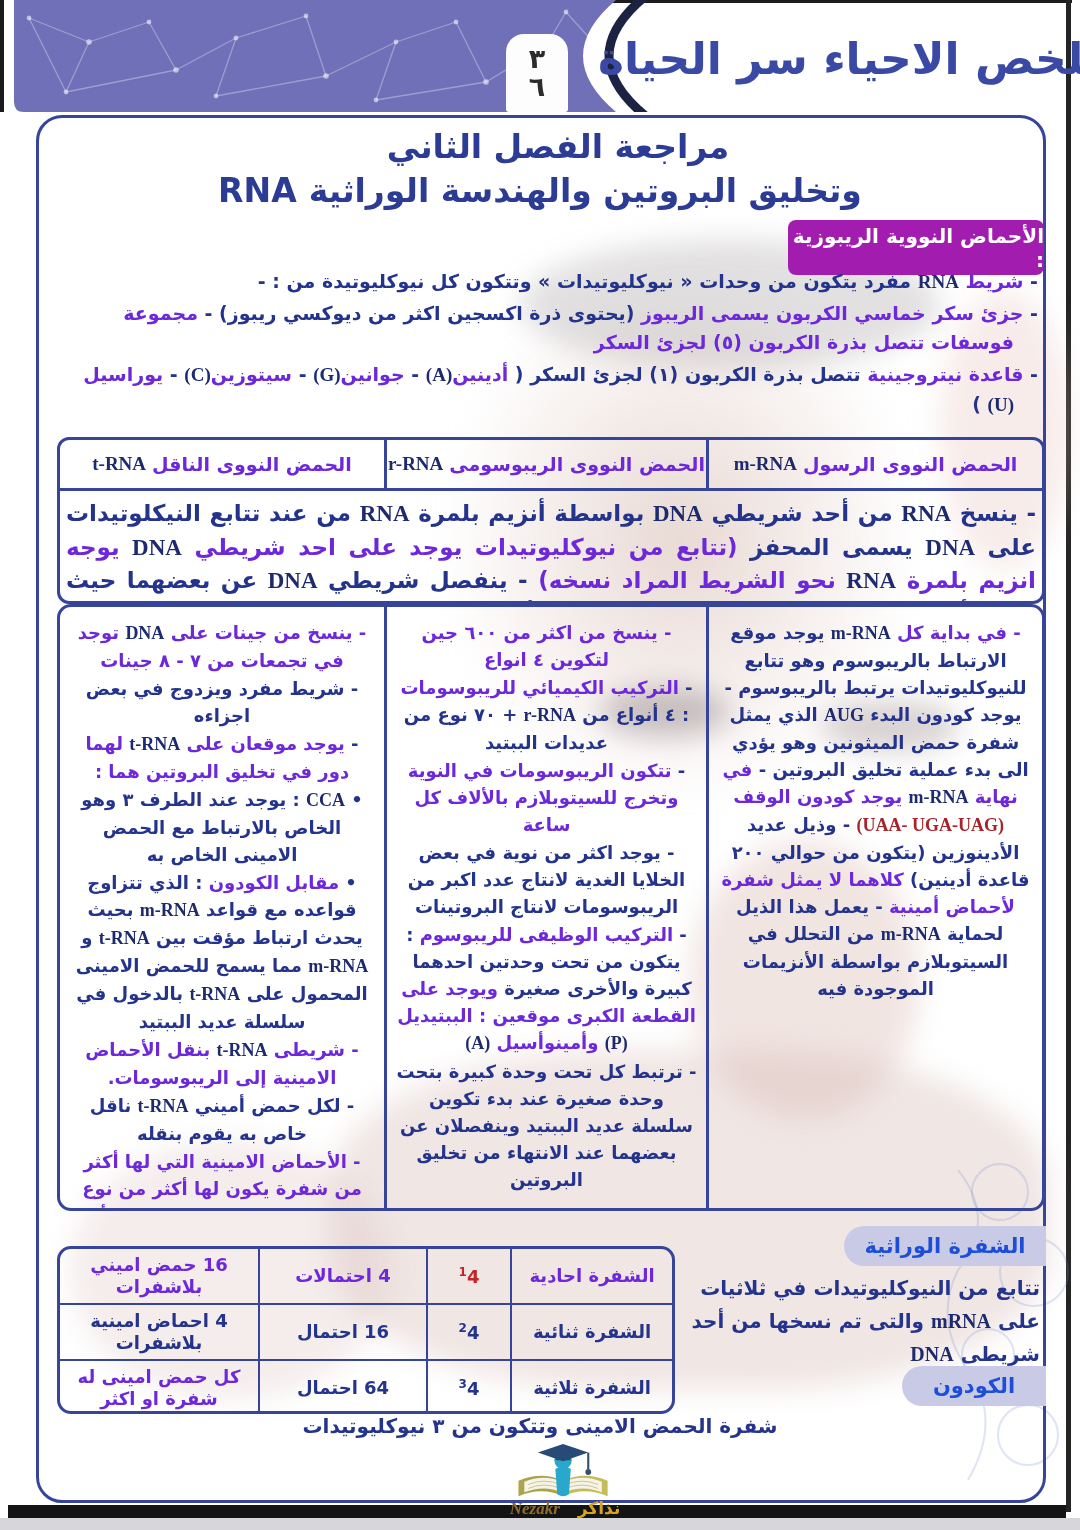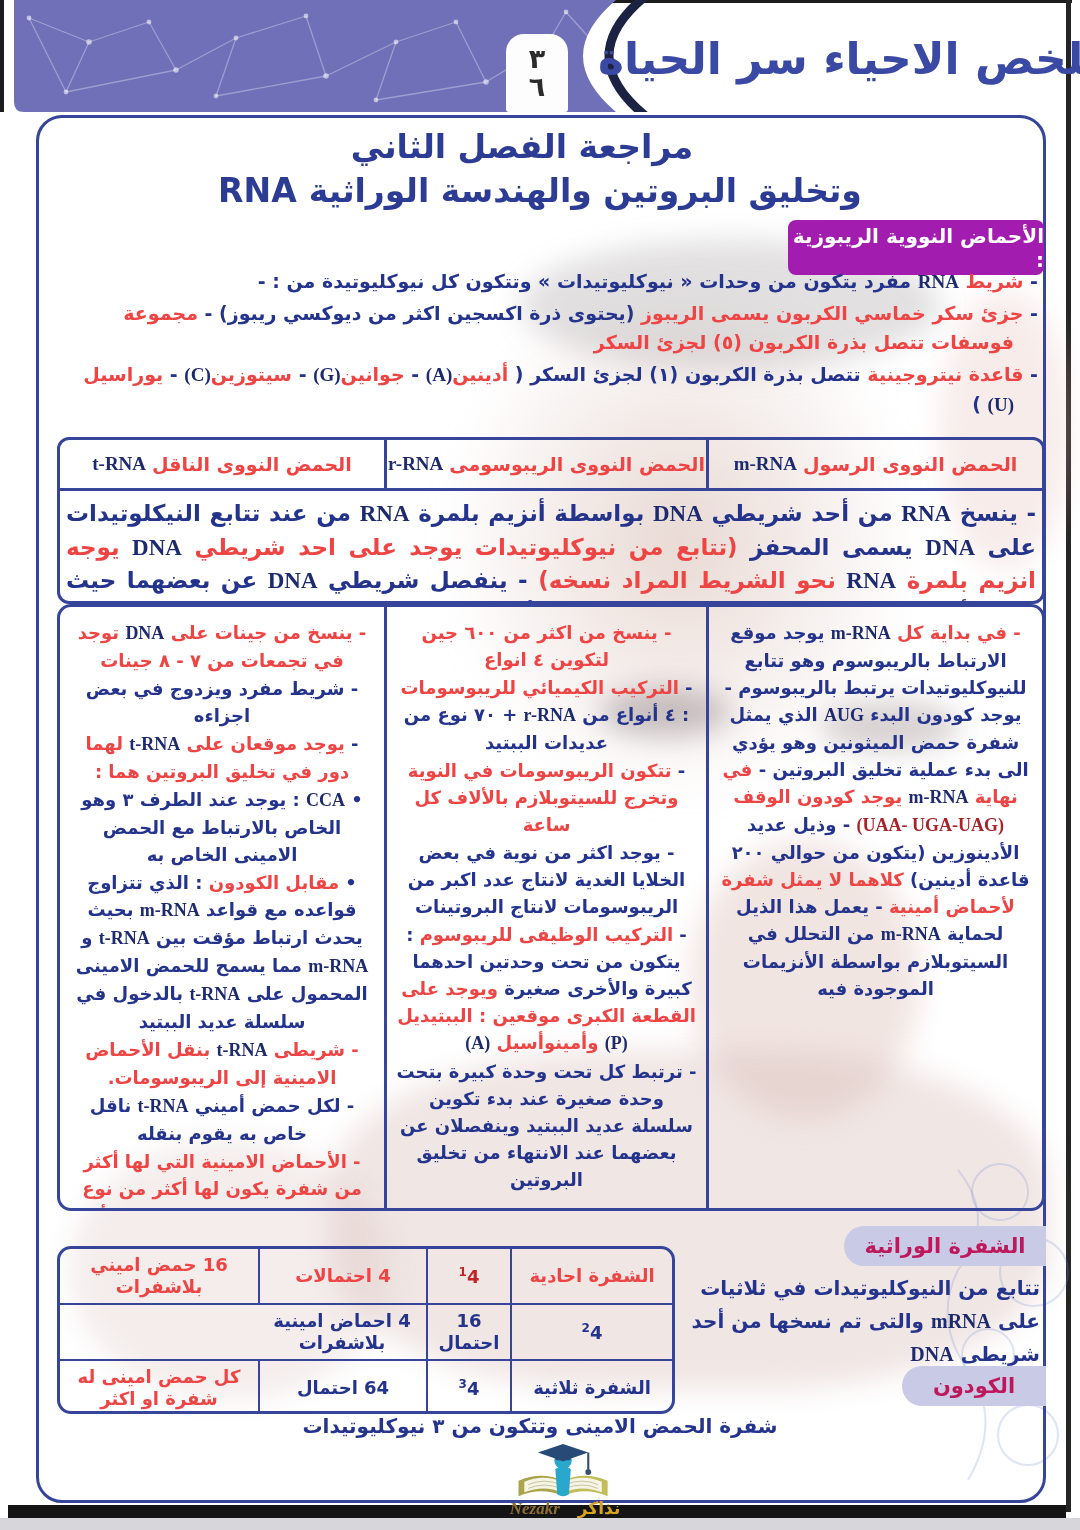--- a/index.html
+++ b/index.html
@@ -37,49 +37,49 @@
   .wm-nose{left:690px;top:840px;width:230px;height:280px;background:rgba(208,168,158,0.30);}
   .wm-shoulder{left:330px;top:1050px;width:720px;height:340px;background:rgba(212,182,177,0.34);border-radius:40%;}
   .wm-shoulder2{left:70px;top:1140px;width:320px;height:260px;background:rgba(216,192,187,0.28);}
   .wm-side{left:940px;top:290px;width:130px;height:280px;background:rgba(231,201,196,0.35);}
   .dna-doodle{left:938px;top:1150px;z-index:0;opacity:.75;}
   
   .content-box{
     left:36px;top:115px;width:1010px;height:1388px;border:3px solid #36459a;
     border-radius:26px;z-index:1;background:transparent;box-sizing:border-box;
   }
-  .main-title{left:72px;top:127px;width:900px;text-align:center;color:#2c3b94;font-weight:bold;font-size:33px;z-index:2;direction:rtl;}
+  .main-title{left:108px;top:127px;width:900px;text-align:center;color:#2c3b94;font-weight:bold;font-size:33px;z-index:2;direction:rtl;}
   .main-title2{left:90px;top:171px;width:900px;display:flex;direction:ltr;justify-content:center;gap:12px;color:#2c3b94;font-weight:bold;font-size:33px;z-index:2;}
   .section-badge{
     left:788px;top:220px;width:256px;height:55px;background:#a21caf;border-radius:8px;
     color:#ffffff;font-weight:bold;font-size:20px;display:flex;align-items:center;justify-content:center;
     direction:rtl;z-index:2;
   }
   
   .seg-b{color:#24338c;}
-  .seg-r{color:#ef4444;}
+  .seg-r{color:#6d28d9;}
   .seg-k{color:#1d2a6e;font-family:"Liberation Serif","DejaVu Serif",serif;font-weight:bold;direction:ltr;unicode-bidi:isolate;}
   .seg-rk{color:#a8232a;font-family:"Liberation Serif","DejaVu Serif",serif;font-weight:bold;direction:ltr;unicode-bidi:isolate;}
   
   .bullets{left:62px;top:267px;width:976px;direction:rtl;z-index:2;font-weight:bold;font-size:19px;line-height:1.56;}
   .bullet{padding-right:24px;text-indent:-24px;text-align:right;margin-bottom:2px;}
   
   .rna-table{left:57px;top:437px;width:988px;height:167px;border:3px solid #36459a;border-radius:12px;z-index:2;box-sizing:border-box;overflow:hidden;}
   .rna-head{display:grid;grid-template-columns:336px 322px auto;direction:rtl;height:48px;border-bottom:3px solid #36459a;}
   .rna-hcell{display:flex;align-items:center;justify-content:center;font-weight:bold;font-size:19px;direction:rtl;gap:6px;}
   .rna-hcell:not(:last-child){border-left:3px solid #36459a;}
   .transcription{direction:rtl;text-align:justify;font-weight:bold;font-size:23px;line-height:1.42;padding:6px 6px;}
   
   .cols-table{left:57px;top:604px;width:988px;height:607px;border:3px solid #36459a;border-radius:14px;z-index:2;box-sizing:border-box;display:grid;grid-template-columns:336px 322px auto;direction:rtl;overflow:hidden;}
   .col{padding:12px 9px;direction:rtl;text-align:center;font-weight:bold;font-size:18px;line-height:1.5;overflow:hidden;}
   .col:not(:last-child){border-left:3px solid #36459a;}
   .col .item{margin-bottom:1px;}
   
   .pill{
-    background:#c9cae5;border-radius:22px 0 0 22px;color:#be185d;font-weight:bold;font-size:21px;
+    background:#c9cae5;border-radius:22px 0 0 22px;color:#1d4ed8;font-weight:bold;font-size:21px;
     display:flex;align-items:center;justify-content:center;direction:rtl;z-index:2;
   }
   .pill-genetic{left:844px;top:1226px;width:202px;height:40px;}
   .pill-codon{left:902px;top:1366px;width:144px;height:40px;}
   .genetic-text{left:688px;top:1272px;width:352px;direction:rtl;text-align:right;font-weight:bold;font-size:20px;line-height:1.65;z-index:2;}
   .codon-text{left:40px;top:1414px;width:1000px;text-align:center;direction:rtl;font-weight:bold;font-size:20px;z-index:2;}
   
   .code-table{left:57px;top:1246px;width:618px;height:168px;border:3px solid #36459a;border-radius:14px;z-index:2;box-sizing:border-box;overflow:hidden;}
   .code-row{display:grid;grid-template-columns:162px 84px 168px auto;direction:rtl;height:54px;}
   .code-row + .code-row{border-top:2.5px solid #36459a;}
@@ -244,20 +244,23 @@
       <span class="pow"><sup>1</sup><span>4</span></span>
     </div>
     <div class="code-cell">
         <span class="seg-r">4 احتمالات</span>
       </div>
     <div class="code-cell">
         <span class="seg-r">16 حمض اميني بلاشفرات</span>
       </div>
   </div>
   <div class="code-row">
+    <div class="code-cell">
+        <span class="seg-b">الشفرة ثنائية</span>
+      </div>
     <div class="code-cell c-blue">
       <span class="pow"><sup>2</sup><span>4</span></span>
     </div>
     <div class="code-cell">
         <span class="seg-b">16 احتمال</span>
       </div>
     <div class="code-cell">
         <span class="seg-b">4 احماض امينية بلاشفرات</span>
       </div>
   </div>

